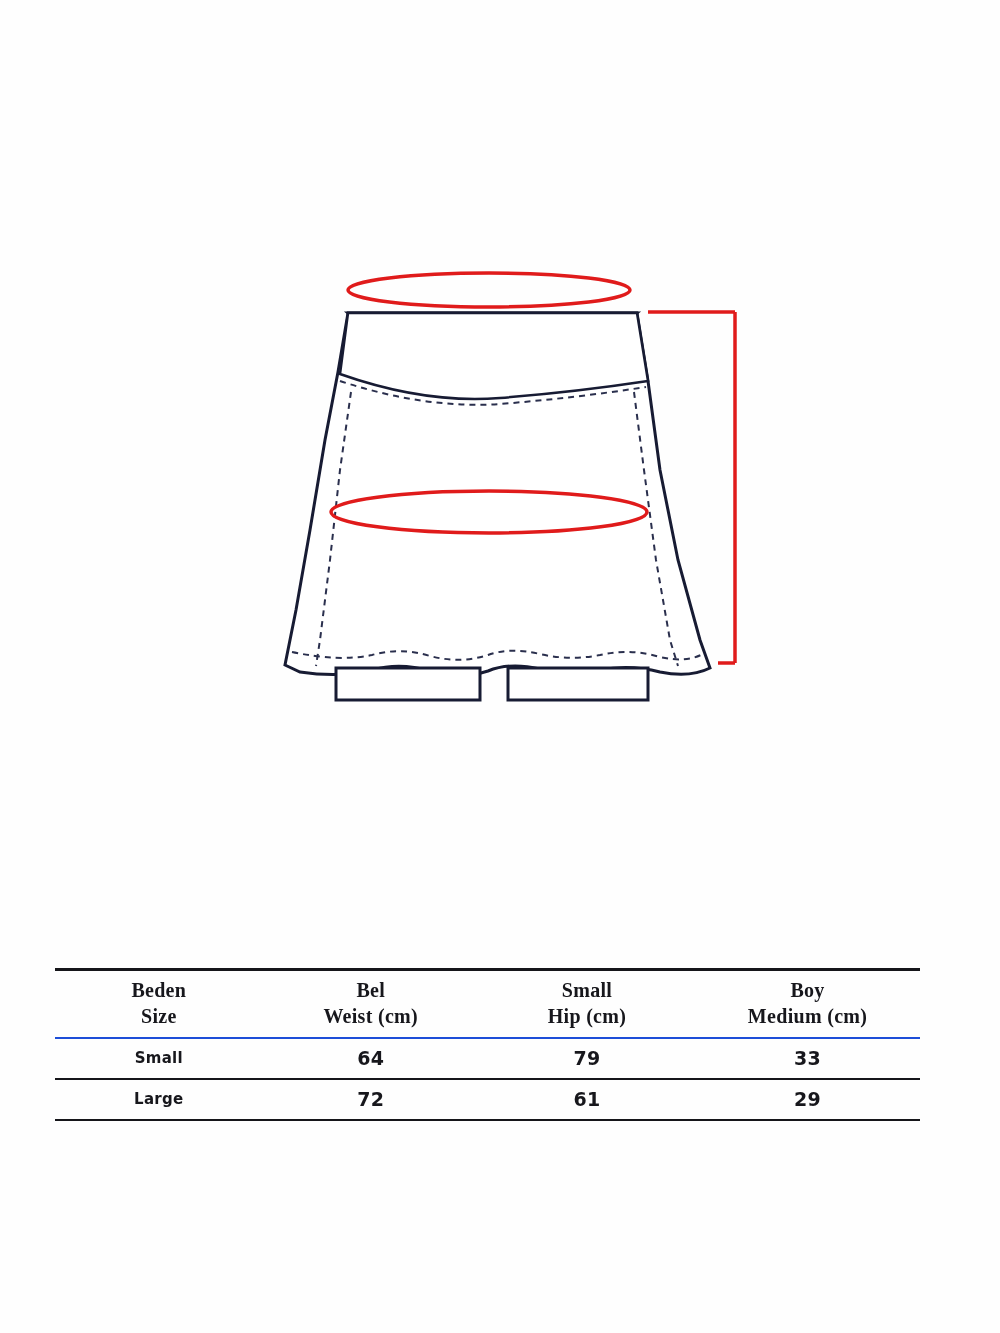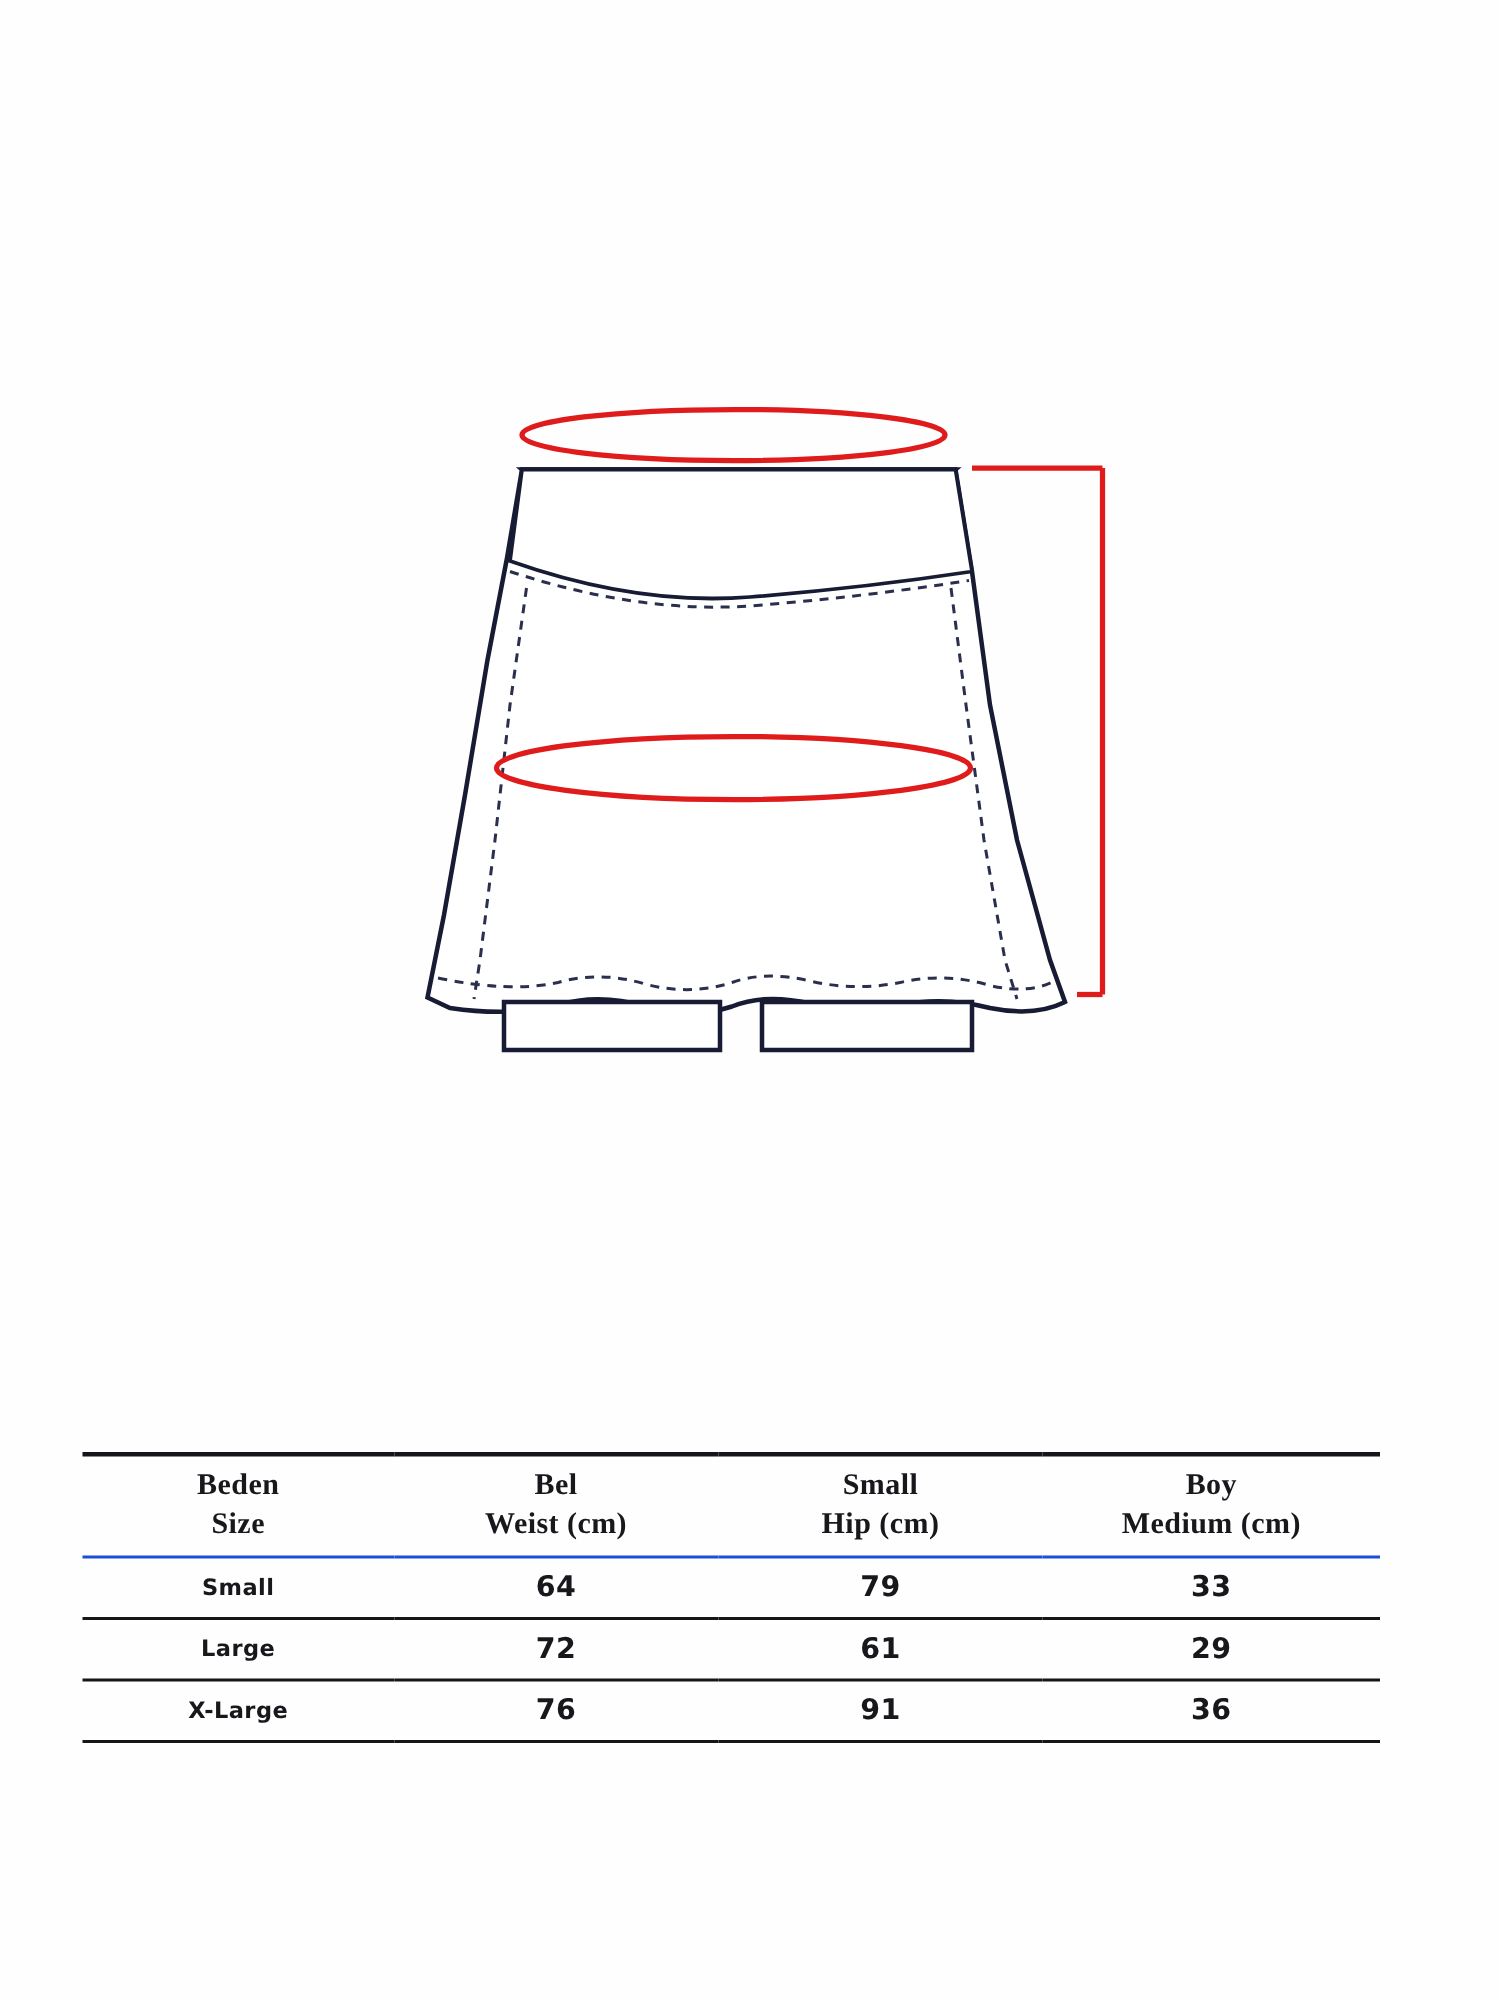--- a/index.html
+++ b/index.html
@@ -166,21 +166,15 @@
         <td class="val">64</td>
         <td class="val">79</td>
         <td class="val">33</td>
       </tr>
       <tr>
         <td>Large</td>
         <td class="val">72</td>
         <td class="val">61</td>
         <td class="val">29</td>
       </tr>
-      <tr>
-        <td>X-Large</td>
-        <td class="val">76</td>
-        <td class="val">91</td>
-        <td class="val">36</td>
-      </tr>
     </tbody>
   </table>
 </div>
 
 </body></html>

